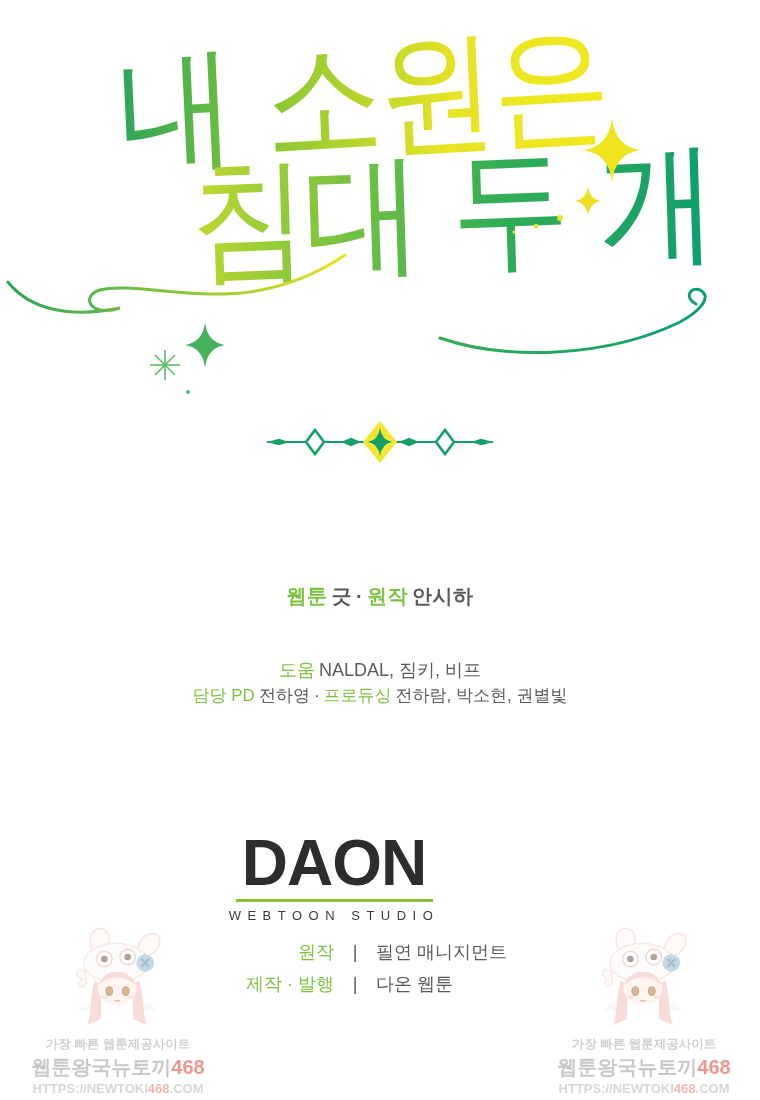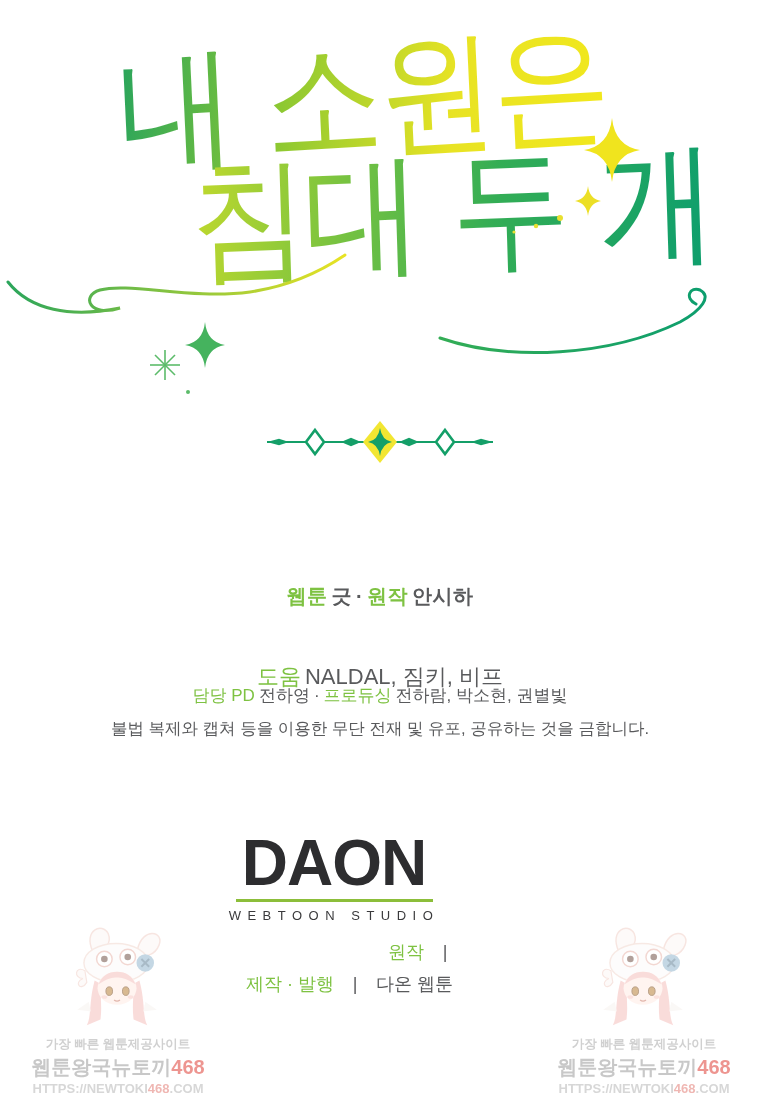--- a/index.html
+++ b/index.html
@@ -32,21 +32,21 @@
   .title-deco { position:absolute; top:0; left:0; pointer-events:none; }
 
   
   .divider { position:absolute; top:419px; left:265px; width:230px; height:46px; }
 
   
   .credit-row { position:absolute; left:0; width:760px; text-align:center; color:#595a5c; }
   .credit-row span { margin:8px 2px; }
   .green { color:#7ec242; }
   .row-main  { top:563px; font-size:20px; font-weight:bold; letter-spacing:.5px; }
-  .row-help  { top:640px; font-size:22px; }
+  .row-help  { top:640px; font-size:18px; }
   .row-pd    { top:667px; font-size:17px; }
   .copyright { top:714px; font-size:16.5px; line-height:28px; }
 
   
   .logo-block { position:absolute; top:831px; left:0; width:668px; text-align:center; }
   .logo-main {
     font-size:64px; font-weight:bold; letter-spacing:-1px;
     color:#2d2d2f; line-height:1; font-family:"Liberation Sans","DejaVu Sans",sans-serif;
   }
   .logo-rule { width:197px; height:3px; background:#8cbe3a; margin:4px auto 6px; }
@@ -134,33 +134,33 @@
 
   <p class="credit-row row-help">
     <span class="green">도움</span><span>NALDAL, 짐키, 비프</span>
   </p>
 
   <p class="credit-row row-pd">
     <span class="green">담당 PD</span><span>전하영</span><span>·</span><span class="green">프로듀싱</span><span>전하람, 박소현, 권별빛</span>
   </p>
 
   <div class="credit-row copyright">
-    <div>불법 복제와 캡쳐 등을 이용한 무단 전재 및 유포, 공유하는 것을 금합니다.</div>
   </div>
 
   <div class="logo-block">
     <div class="logo-main">DAON</div>
     <div class="logo-rule"></div>
     <div class="logo-sub">WEBTOON STUDIO</div>
   </div>
 
   <div class="publisher">
     <div class="pub-row">
       <span class="pub-label">원작</span>
       <span class="pub-pipe">|</span>
+      <span class="pub-value">필연 매니지먼트</span>
     </div>
     <div class="pub-row">
       <span class="pub-label">제작 · 발행</span>
       <span class="pub-pipe">|</span>
       <span class="pub-value">다온 웹툰</span>
     </div>
   </div>
 
   <div class="watermark wm-left">
     <svg class="mascot" width="118" height="112" viewBox="0 0 120 115" aria-hidden="true">

